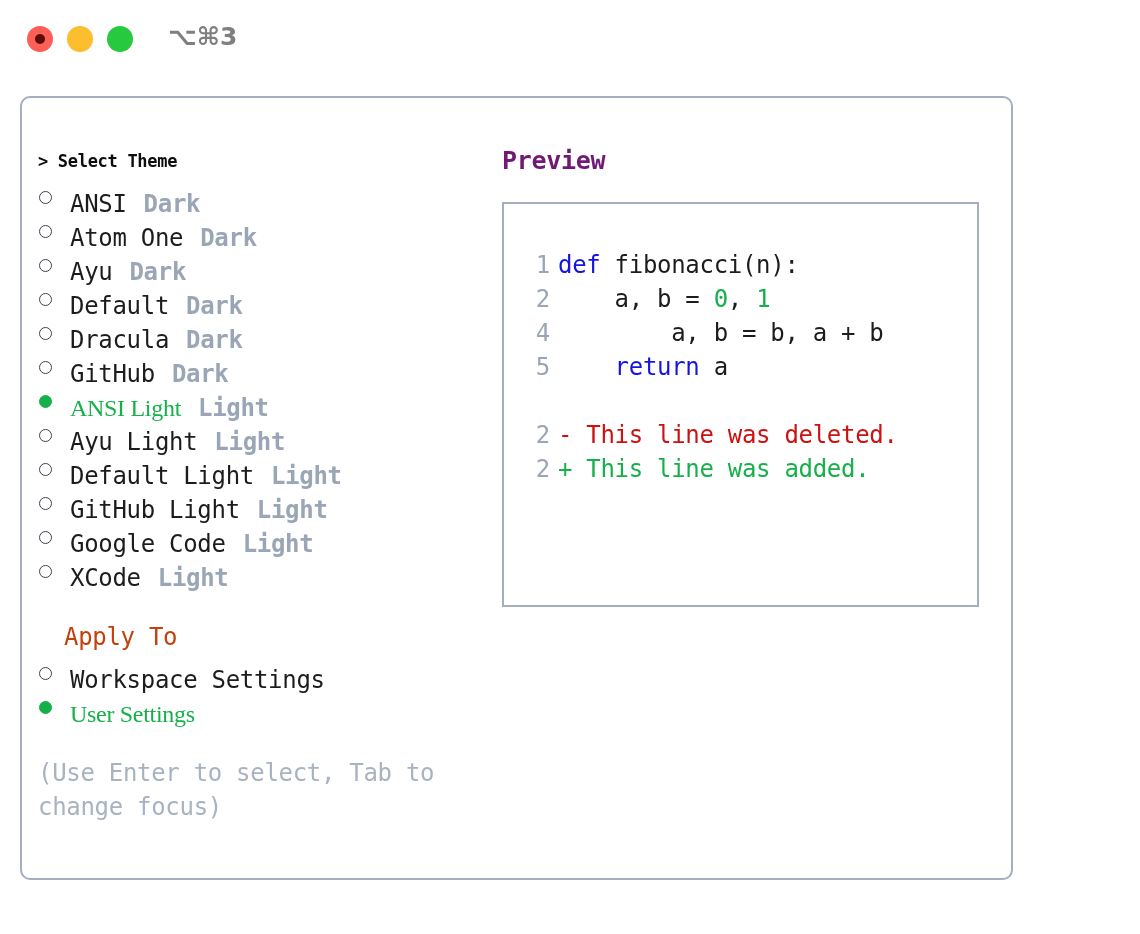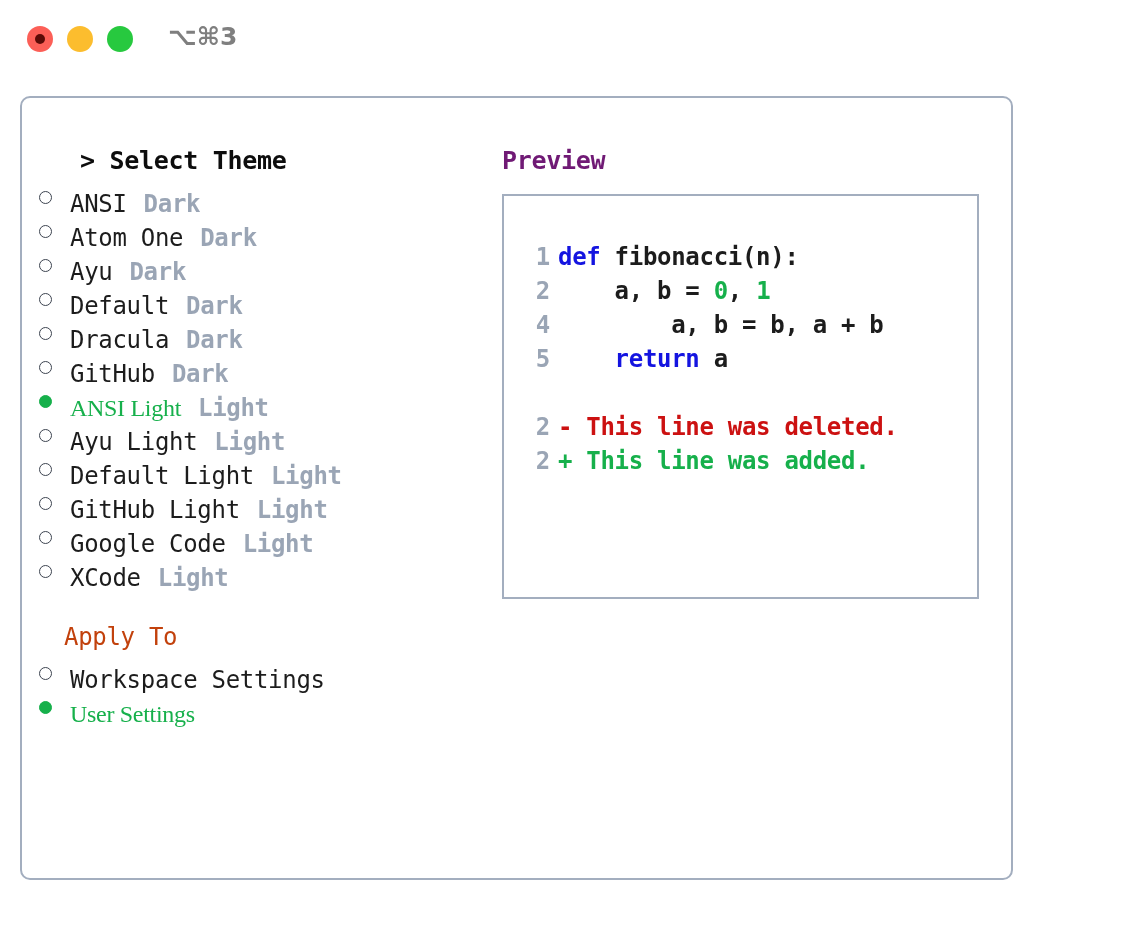--- a/index.html
+++ b/index.html
@@ -88,27 +88,26 @@
   }
   .col-right {
     position: absolute;
     left: 480px;
     top: 46px;
     width: 495px;
   }
 
   
   .section-title {
-    font-size: 25px;
+    font-size: 17px;
     font-weight: bold;
     color: #0d0d0d;
     line-height: 34px;
     white-space: pre;
     letter-spacing: -0.3px;
-    margin-left: 42px;
   }
   .theme-row {
     display: flex;
     align-items: baseline;
     height: 34px;
     line-height: 34px;
     font-size: 24px;
     white-space: pre;
     letter-spacing: -0.3px;
     gap: 6px;
@@ -167,28 +166,27 @@
 
   
   .preview-label {
     font-size: 25px;
     font-weight: bold;
     color: #701a75;
     line-height: 34px;
     letter-spacing: -0.3px;
   }
   .preview-box {
-    margin-top: 16px;
+    margin-top: 24px;
     width: 477px;
     height: 405px;
     border: 2px solid #a3aebf;
     box-sizing: border-box;
     background: #ffffff;
     position: relative;
-    font-weight: bold;
   }
   .code-area {
     position: absolute;
     left: 16px;
     top: 44px;
     right: 8px;
   }
   .code-line {
     height: 34px;
     line-height: 34px;
@@ -254,20 +252,21 @@
 
       <div class="apply-header">Apply To</div>
 
       <div id="apply-list">
           <div class="theme-row"><span class="bullet"></span><span class="row-name">Workspace Settings</span></div>
           <div class="theme-row active"><span class="bullet sel"></span><span class="row-name">User Settings</span></div>
         </div>
 
       <div class="spacer-34"></div>
 
+      <div class="hint">(Use Enter to select, Tab to change focus)</div>
     </div>
 
     <div class="col-right">
       <div class="preview-label">Preview</div>
 
       <div class="preview-box">
         <div class="code-area">
           <div id="code-lines">
               <div class="code-line"><span class="lnum">1</span><span class="ctext"><span class="tok-kw">def</span><span class="tok-pl"> fibonacci(n):</span></span></div>
               <div class="code-line"><span class="lnum">2</span><span class="ctext"><span class="tok-pl">    a, b = </span><span class="tok-num">0</span><span class="tok-pl">, </span><span class="tok-num">1</span></span></div>

